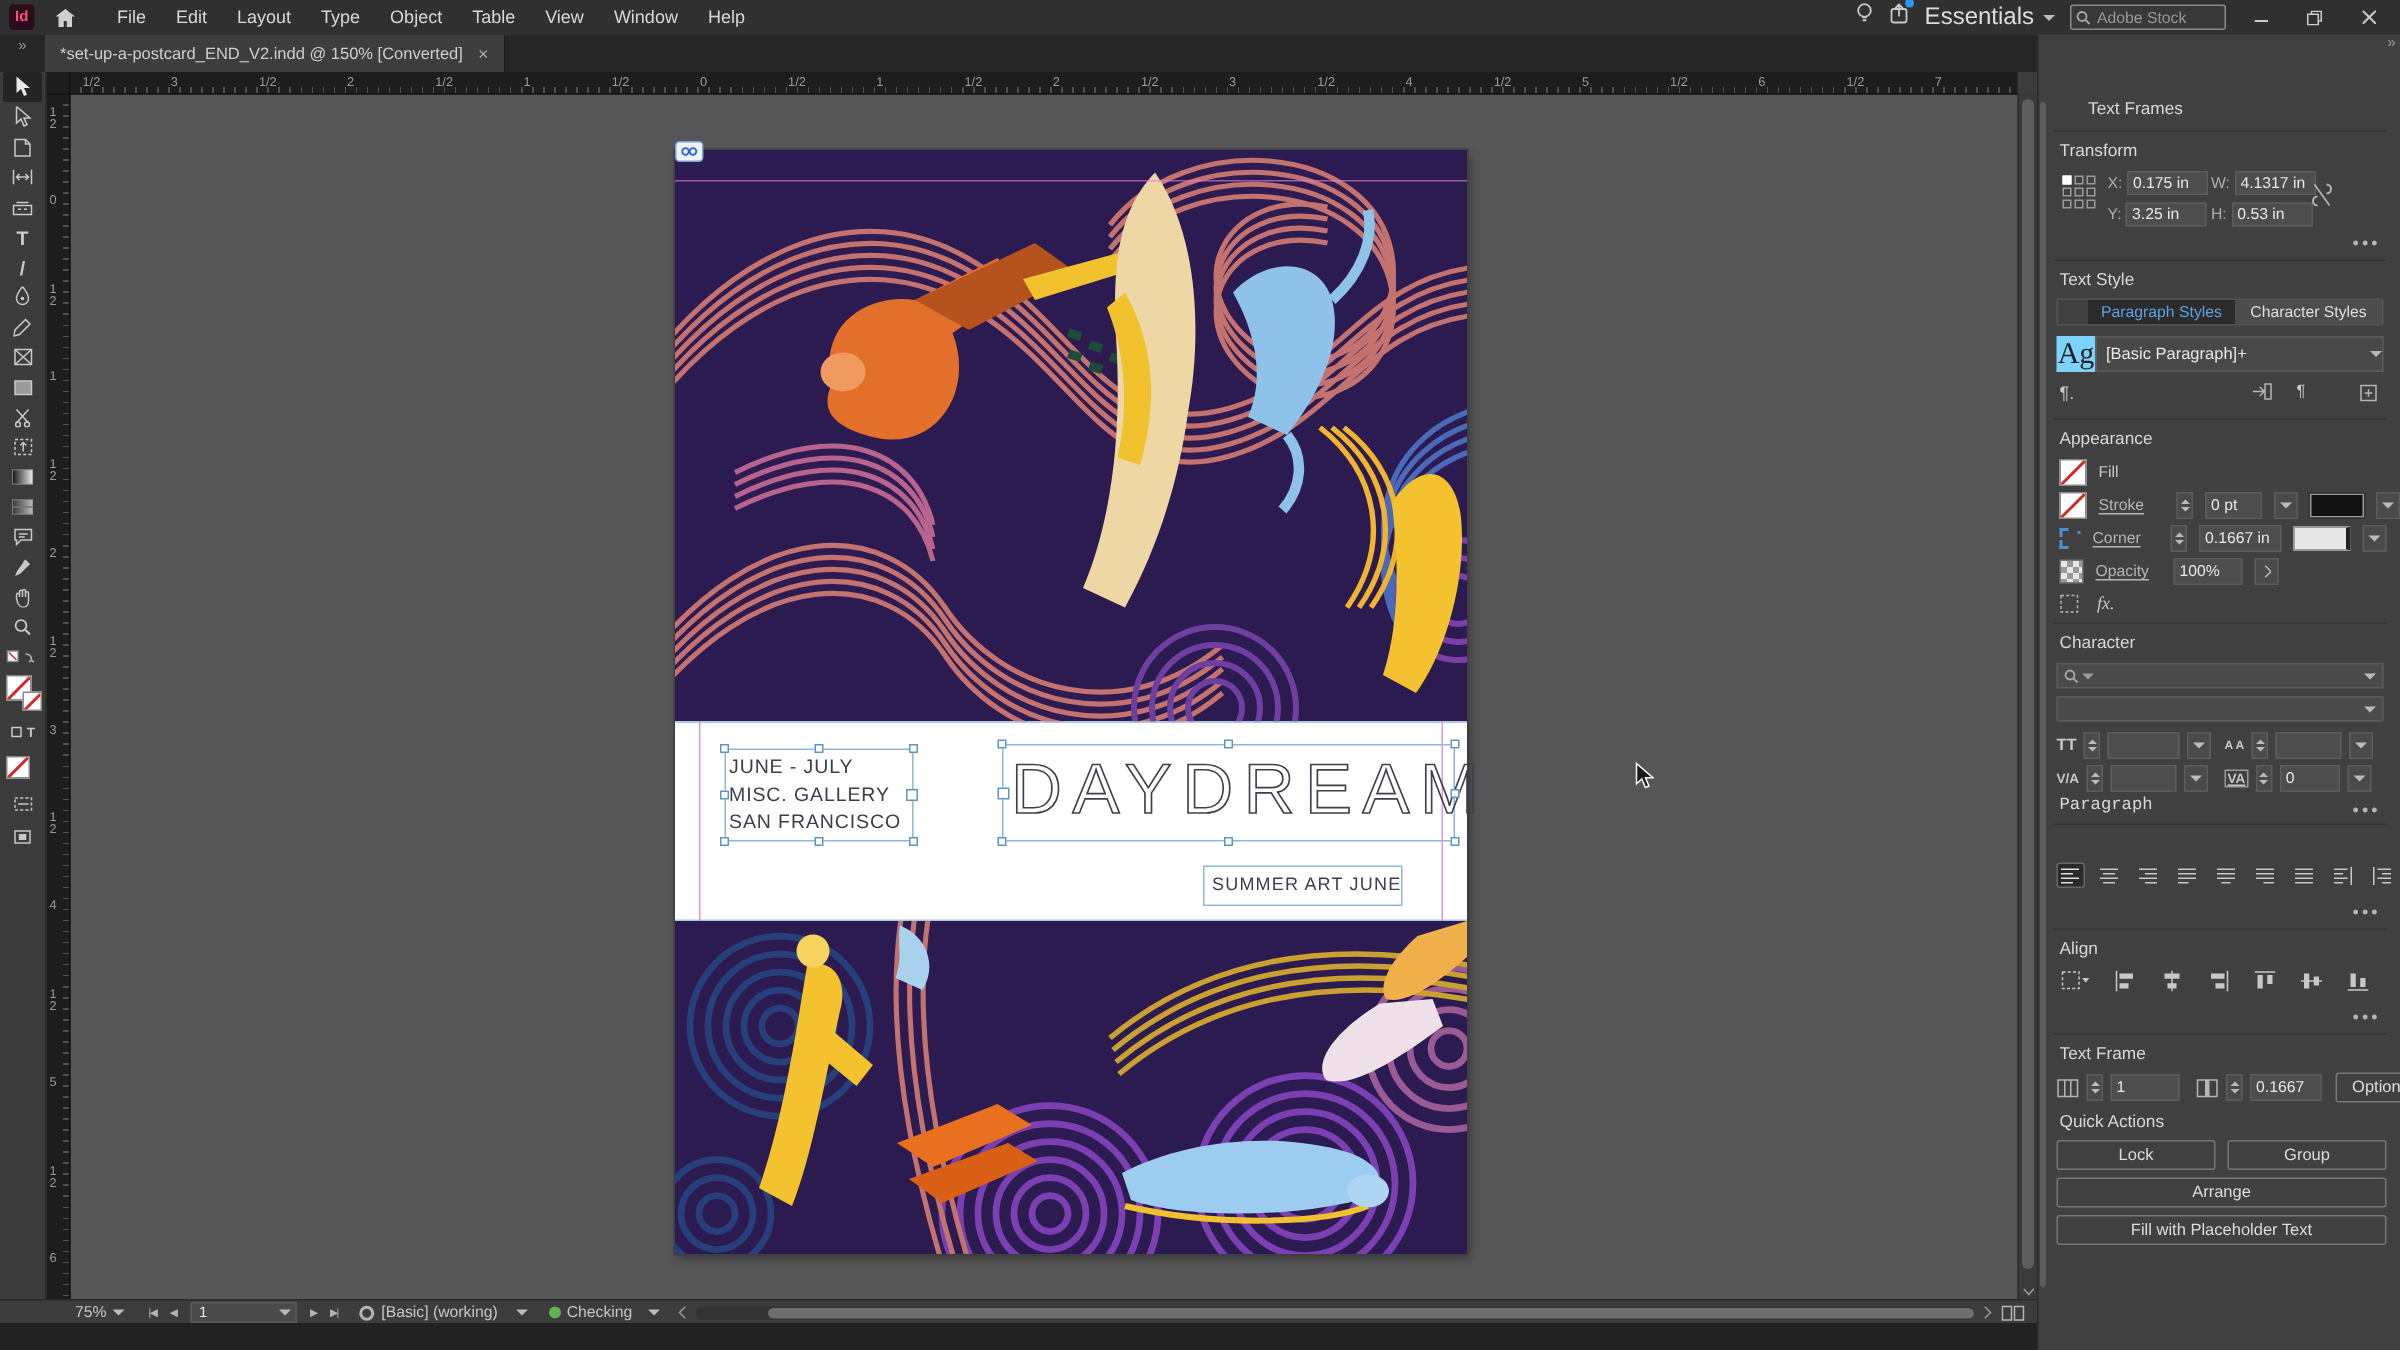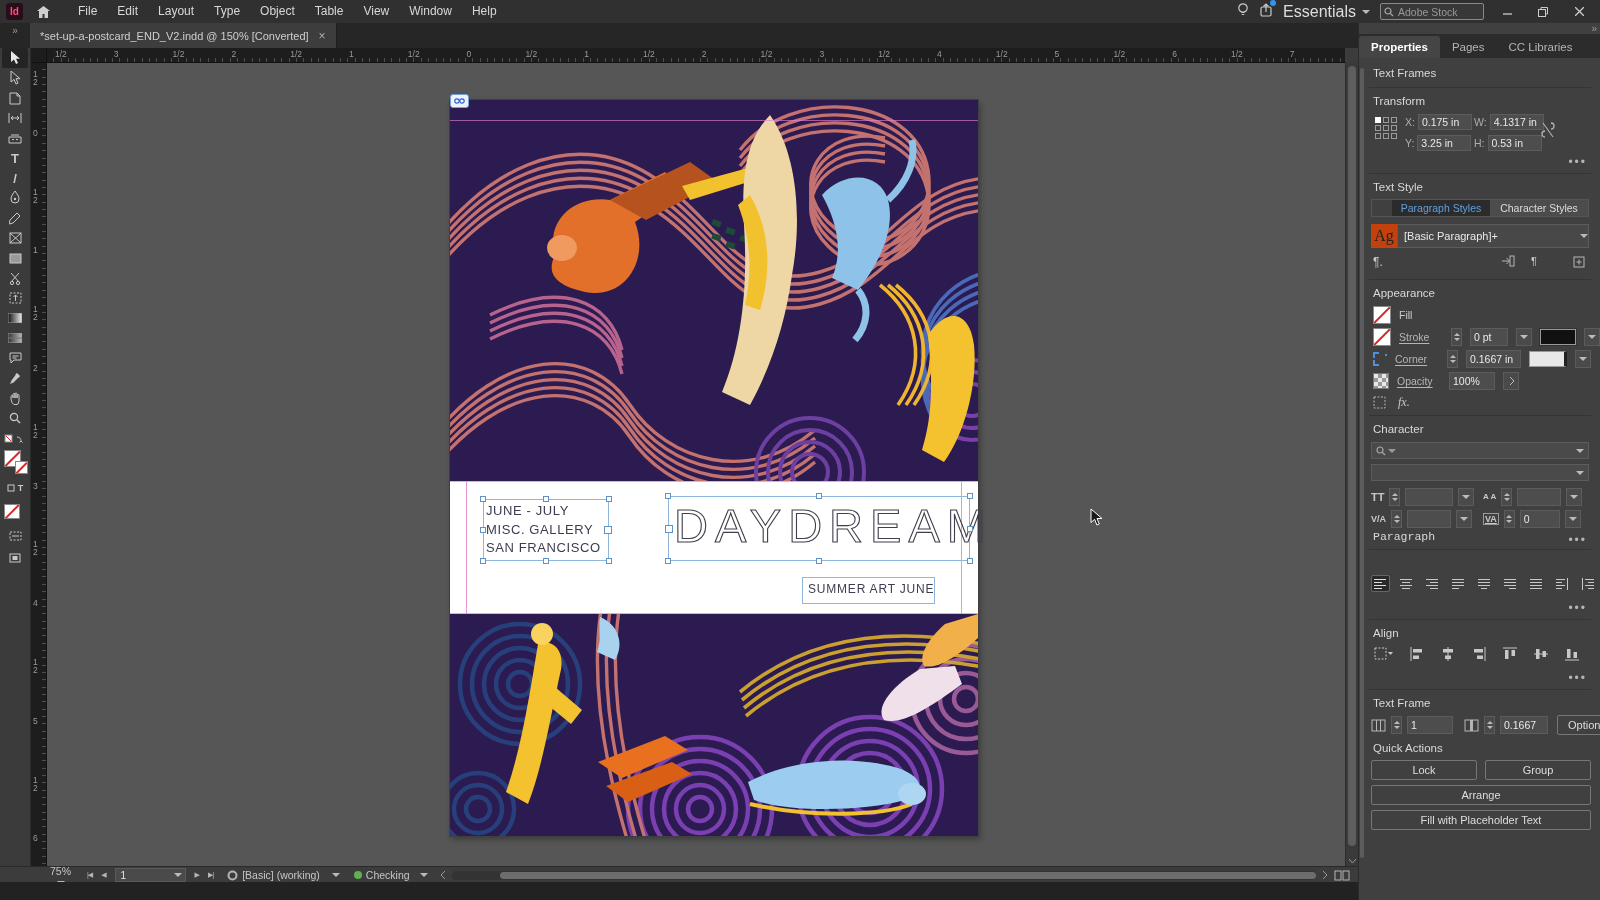--- a/index.html
+++ b/index.html
@@ -105,21 +105,21 @@
   .stepper i{width:0;height:0;border-left:3px solid transparent;border-right:3px solid transparent;}
   .stepper i.up{border-bottom:3px solid #bbb;} .stepper i.dn{border-top:3px solid #bbb;}
   .ddbtn{width:14px;height:16px;background:#4a4a4a;border:1px solid #5c5c5c;display:flex;align-items:center;justify-content:center;}
   .refgrid{display:grid;grid-template-columns:repeat(3,6px);grid-template-rows:repeat(3,6px);gap:2px;}
   .refgrid b{border:1px solid #9a9a9a;box-sizing:border-box;}
   .refgrid b.on{background:#fff;border-color:#fff;}
   .styletabs{position:absolute;left:12px;width:218px;height:18px;display:flex;border:1px solid #555;box-sizing:border-box;}
   .styletabs div{flex:1;display:flex;align-items:center;justify-content:center;font-size:10.5px;}
   .styletabs .on{background:#2b2b2b;color:#5ea0e0;}
   .styletabs .off{background:#4c4c4c;color:#ddd;}
-  .agbox{width:26px;height:24px;background:#c2410c;color:#222;font-family:"Liberation Serif",serif;font-size:16px;
+  .agbox{width:26px;height:24px;background:#7dd3fc;color:#222;font-family:"Liberation Serif",serif;font-size:20px;
          display:flex;align-items:center;justify-content:center;}
   .stylefield{height:22px;border:1px solid #5c5c5c;background:#484848;flex:1;display:flex;align-items:center;
               font-size:11px;color:#e8e8e8;padding-left:6px;justify-content:space-between;}
   .icnrow{color:#c8c8c8;font-size:12px;}
   .checker{width:14px;height:14px;background:
      linear-gradient(45deg,#999 25%,transparent 25%,transparent 75%,#999 75%),
      linear-gradient(45deg,#999 25%,#e8e8e8 25%,#e8e8e8 75%,#999 75%);
      background-size:8px 8px;background-position:0 0,4px 4px;border:1px solid #777;}
   .cornerj{width:14px;height:14px;position:relative;}
   .cornerj::before,.cornerj::after{content:'';position:absolute;width:4px;height:4px;border:2px solid #4f8fd6;}
@@ -601,21 +601,21 @@
   </div>
 
   <div class="abs vscroll">
     <div class="thumb"></div>
     <svg class="dn" width="7" height="5">
         <path d="M0 0l3.5 4L7 0" fill="none" stroke="#999"></path>
       </svg>
   </div>
 
   <div class="abs statusbar">
-    <div class="sb-item" style="margin-left:50px;flex-direction:column;">
+    <div class="sb-item" style="margin-left:50px;">
       <span>75%</span>
         <i class="chev"></i>
     </div>
     <div class="sb-item" style="margin-left:16px;gap:9px;">
       <span class="navg">|◀</span>
       <span class="navg">◀</span>
       <span class="pagefield">
         <span>1</span>
           <i class="chev" style="margin-right:3px;"></i>
       </span>
@@ -645,28 +645,23 @@
       </svg>
     <svg width="16" height="11" style="margin:0 8px 0 6px;" viewBox="0 0 16 11">
       <rect x="1" y="1" width="6" height="9" fill="none" stroke="#b5b5b5"></rect>
         <rect x="9" y="1" width="6" height="9" fill="none" stroke="#b5b5b5"></rect>
       </svg>
   </div>
   <div class="abs bottomstrip"></div>
 
   <div class="abs panel">
     <div class="panel-overflow">»</div>
-    <div class="panel-tabs">
-      <div class="ptab active">Properties</div>
-      <div class="ptab">Pages</div>
-      <div class="ptab">CC Libraries</div>
-    </div>
     <div class="pscroll"></div>
 
-    <div class="sec-title" style="top:44px;">Text Frames</div>
+    <div class="sec-title" style="top:44px;margin-left:19px;">Text Frames</div>
     <div class="divider" style="top:64px;"></div>
 
     <div class="sec-title" style="top:72px;">Transform</div>
     <div class="abs refgrid" style="left:16px;top:94px;">
       <b class="on"></b>
         <b></b>
         <b></b>
         <b></b>
         <b></b>
         <b></b>

